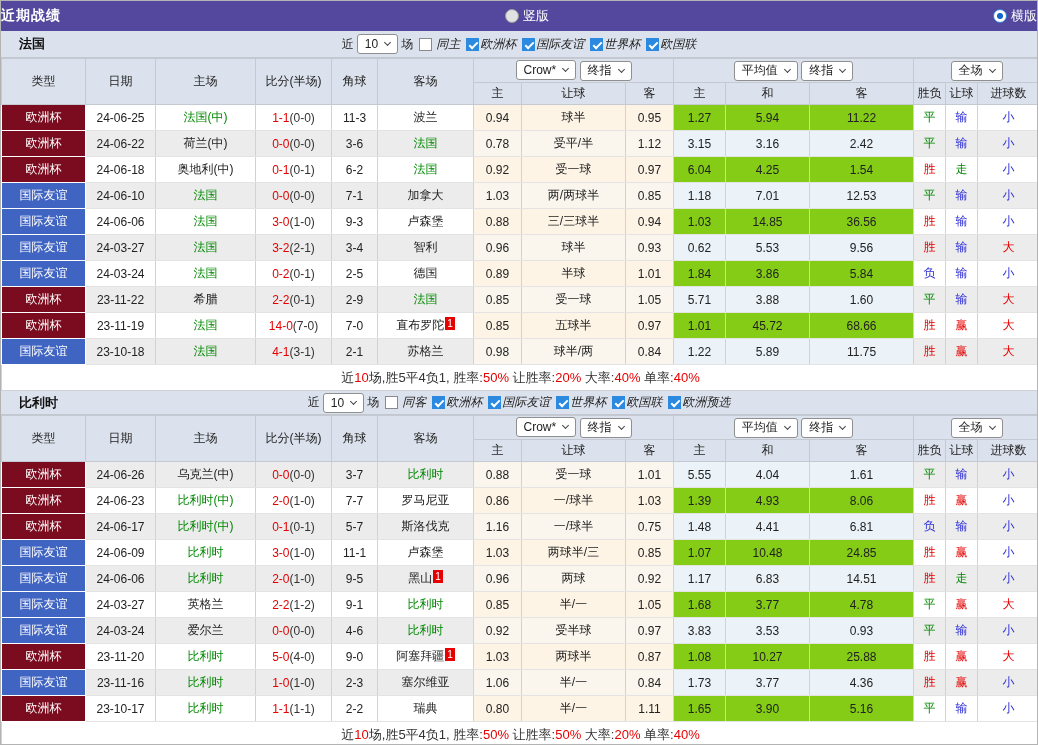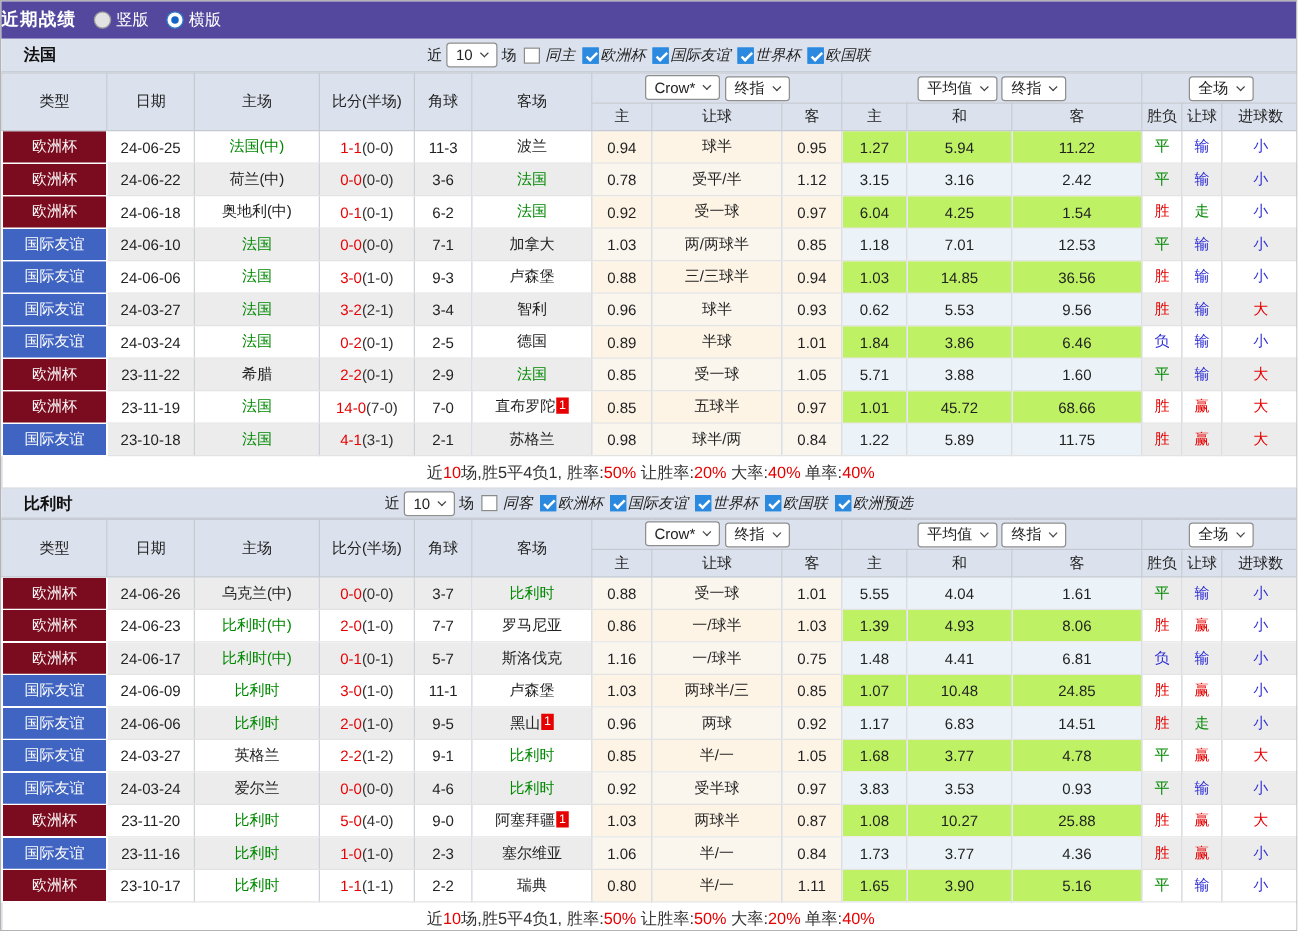--- a/index.html
+++ b/index.html
@@ -1,21 +1,21 @@
 <!DOCTYPE html>
 <html><head>
 <meta charset="utf-8">
 <style>
   * { box-sizing: border-box; margin: 0; padding: 0; }
   html,body { background:#fff; }
   body { font-family: "Liberation Sans","DejaVu Sans",sans-serif; }
   .page { width:1038px; height:745px; border:1px solid #b3b3b3; background:#fff; overflow:hidden; }
 
   
-  .titlebar { height:30px; background:#54489e; display:flex; align-items:center; justify-content:flex-start; gap:14px; }
+  .titlebar { height:30px; background:#54489e; display:flex; align-items:center; justify-content:space-between; gap:14px; }
   .titlebar .title { color:#fff; font-size:14px; font-weight:bold; letter-spacing:1px; }
   .radio-wrap { display:inline-flex; align-items:center; gap:4px; cursor:pointer; }
   .radio-label { color:#fff; font-size:13px; }
   .radio-circle { width:14px; height:14px; border-radius:50%; background:#e2e2e2; border:1px solid #9a9a9a; display:inline-block; position:relative; }
   .radio-circle.selected { background:#fff; border:1px solid #2b7cd3; }
   .radio-circle.selected::after { content:""; position:absolute; left:3px; top:3px; width:6px; height:6px; border-radius:50%; background:#1464c8; }
 
   
   .secbar { position:relative; background:#dce2ed; border-bottom:1px solid #c2c7d0; display:flex; align-items:center; }
   .secbar.h27 { height:27px; }
@@ -36,21 +36,21 @@
   th { background:#dce2ed; border:1px solid #c5cad2; font-weight:normal; color:#222; font-size:12px; }
   tr.hdr1 th { height:24px; }
   tr.hdr2 th { height:22px; }
   th.grp { background:#dce2ed; }
   td { height:26px; border-left:1px solid #cfd3d9; border-right:1px solid #cfd3d9; border-top:1px solid #e3e3e3; border-bottom:1px solid #e3e3e3; overflow:hidden; white-space:nowrap; }
   td.c-type { color:#fff; border-color:#fff; font-size:12px; }
   tr.ra td.c-main, tr.ra td.c-res { background:#fff; }
   tr.rb td.c-main, tr.rb td.c-res { background:#ececec; }
   tr.ra td.c-odds { background:#fdf4e6; }
   tr.rb td.c-odds { background:#faf6ee; }
-  tr.ra td.c-avg { background:#bef264;text-align:center; }
+  tr.ra td.c-avg { background:#84cc16;text-align:center; }
   tr.rb td.c-avg { background:#ebf3f9; }
   td.c-team.hl { color:#008800; }
   .ft { color:#e60000; }
   .ht { color:#333; }
   .badge { display:inline-block; background:#e60000; color:#fff; font-size:10px; line-height:13px; min-width:9px; padding:0 2px; margin-left:1px; vertical-align:2px; }
   tr.summary-row td { background:#fff; border:1px solid #cfd3d9; font-size:13px; color:#333; }
   .seg-r { color:#e60000; }
   .seg-k { color:#333; }
 </style>
 </head>
@@ -265,21 +265,21 @@
             <td class="c-main">24-03-24</td>
             <td class="c-main c-team hl">法国</td>
             <td class="c-main"><span class="ft">0-2</span><span class="ht">(0-1)</span></td>
             <td class="c-main">2-5</td>
             <td class="c-main c-team">德国</td>
             <td class="c-odds">0.89</td>
             <td class="c-odds">半球</td>
             <td class="c-odds">1.01</td>
             <td class="c-avg">1.84</td>
             <td class="c-avg">3.86</td>
-            <td class="c-avg">6.46</td>
+            <td class="c-avg">5.84</td>
             <td class="c-res" style="color:#2b2bd5">负</td>
             <td class="c-res" style="color:#2b2bd5">输</td>
             <td class="c-res" style="color:#2b2bd5">小</td>
           </tr>
           <tr class="rb">
             <td class="c-type" style="background:#7b0c1f">欧洲杯</td>
             <td class="c-main">23-11-22</td>
             <td class="c-main c-team">希腊</td>
             <td class="c-main"><span class="ft">2-2</span><span class="ht">(0-1)</span></td>
             <td class="c-main">2-9</td>

